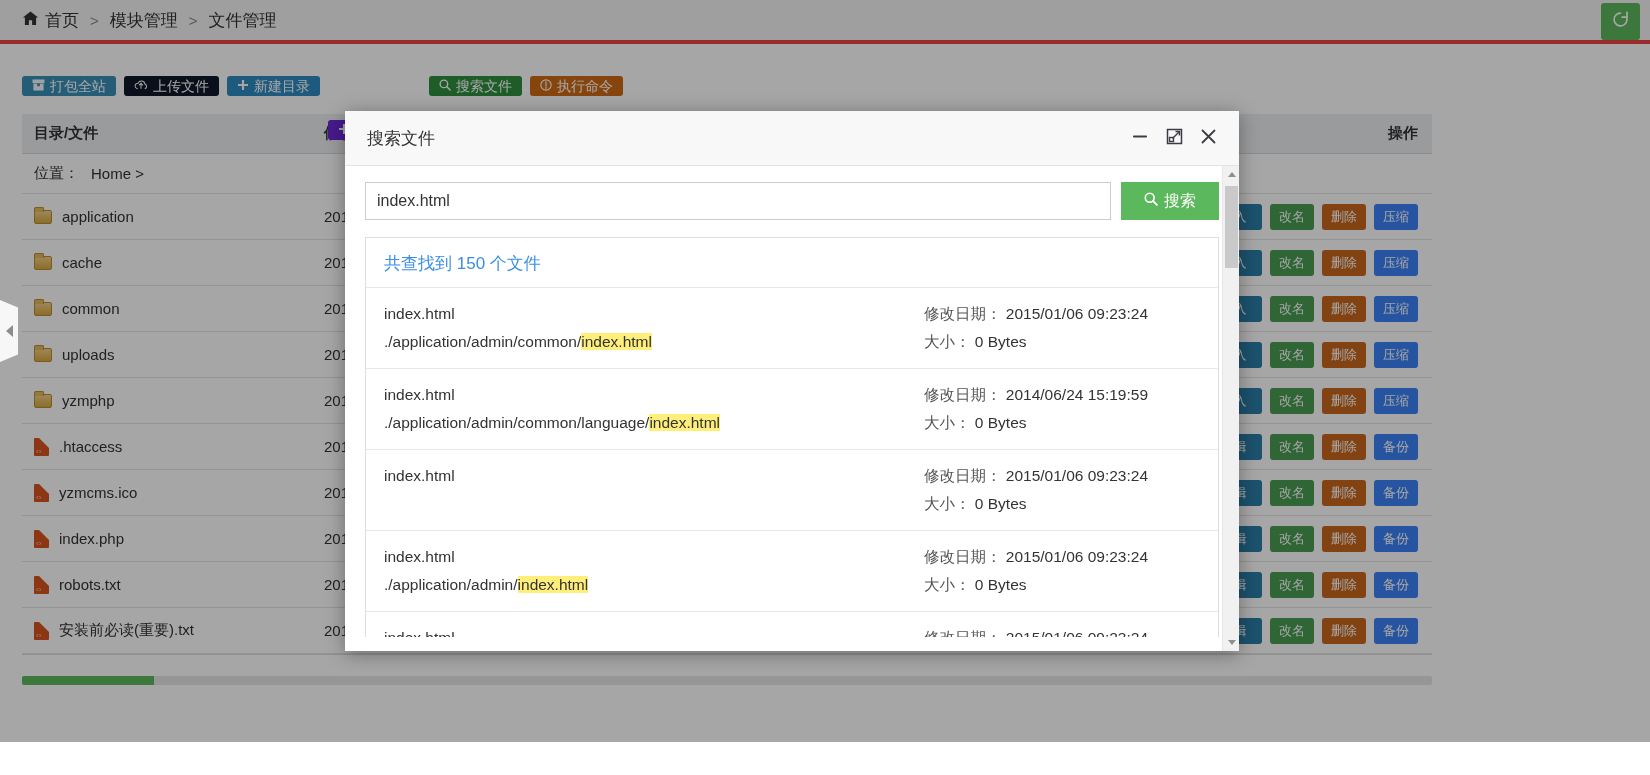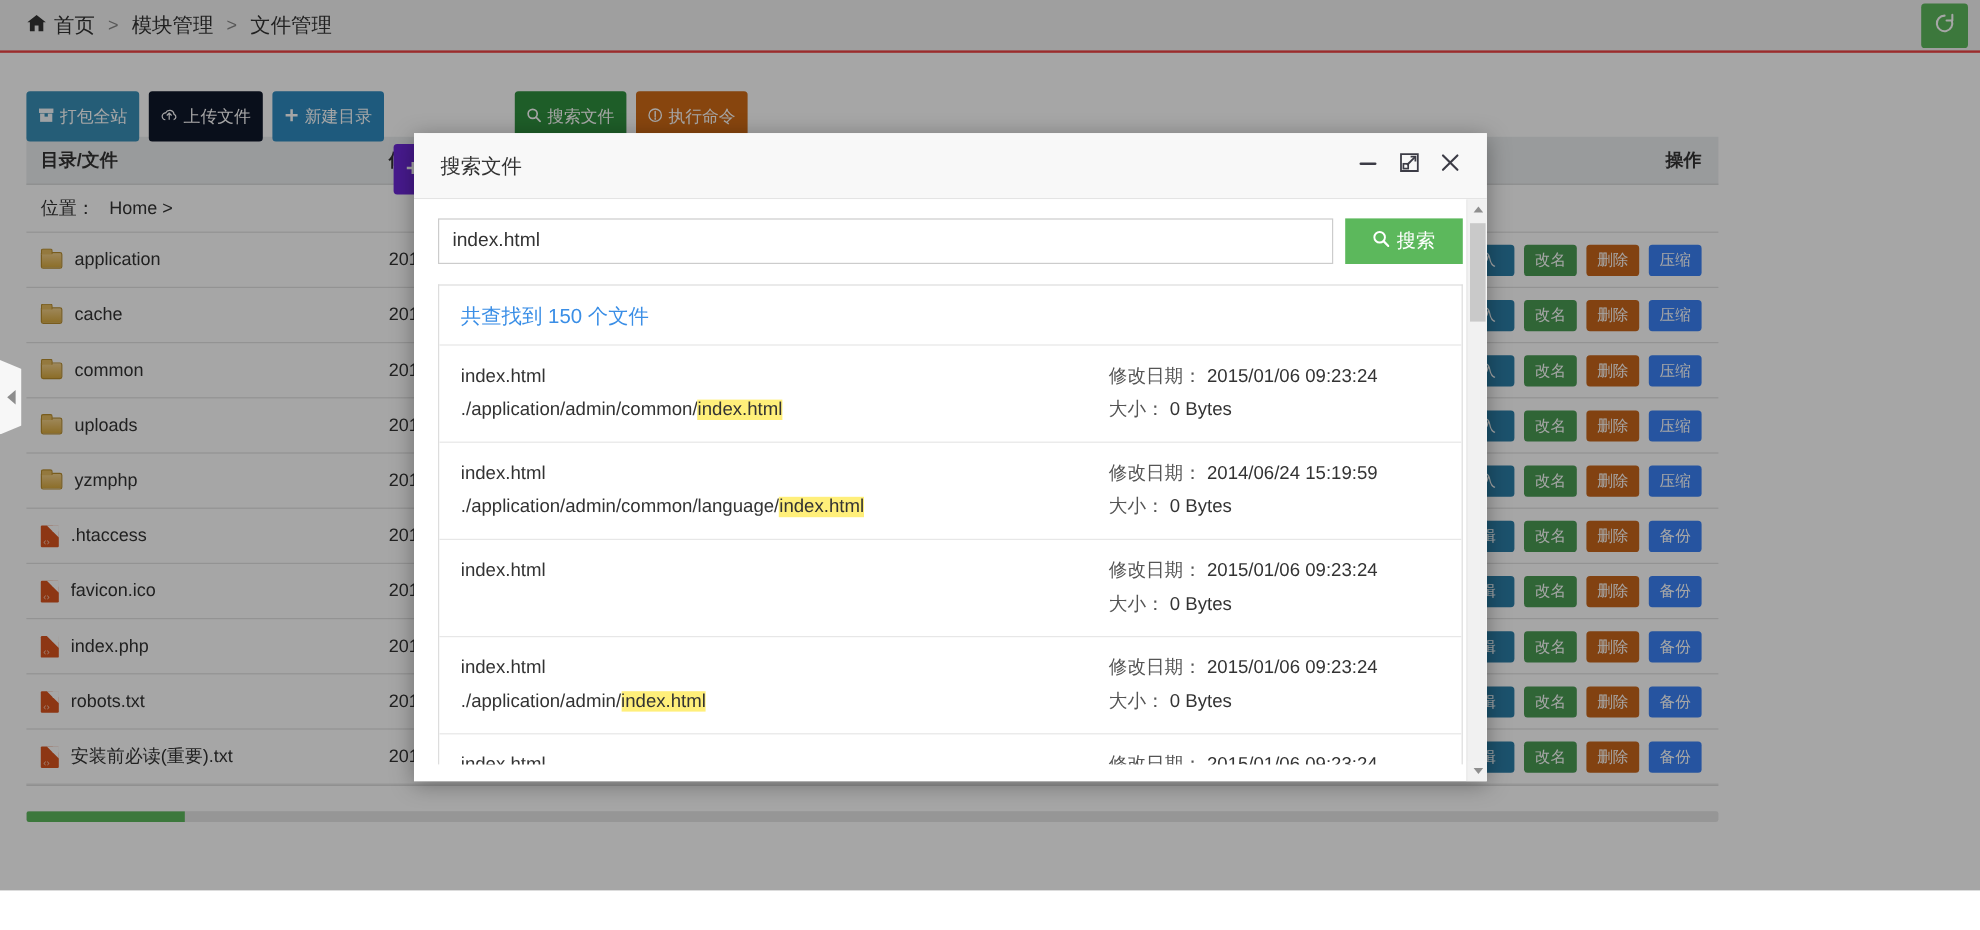--- a/index.html
+++ b/index.html
@@ -20,21 +20,21 @@
   .dimmer {
     position: absolute; left:0; top:0; width:1650px; height:742px;
     background: rgba(0,0,0,0.35);
     z-index: 40;
     pointer-events: none;
   }
 
   
   .crumb-bar {
     position: absolute; left:0; top:0; width:1650px; height:44px;
-    background:#f5f5f5; border-bottom:2px solid #ef4444;
+    background:#f5f5f5; border-bottom:4px solid #ef4444;
     display:flex; align-items:center; padding-left:22px;
     z-index: 5;
   }
   .crumb {
     font-size:17px; color:#333; display:flex; align-items:center; gap:0px;
   }
   .home-ico { display:inline-block; margin-right:6px; position:relative; top:1px; }
   .crumb-sep { color:#888; margin:0 11px; font-size:15px; }
   .crumb-item { color:#333; }
 
@@ -44,21 +44,21 @@
     display:flex; align-items:center; justify-content:center;
     color:#fff; z-index:6; cursor:pointer;
   }
 
   
   .toolbar {
     position:absolute; left:22px; top:76px;
     display:flex; gap:8px; z-index:5;
   }
   .tb {
-    height:42px; border-radius:3px; color:#fff; font-size:14px;
+    height:20px; border-radius:3px; color:#fff; font-size:14px;
     display:flex; align-items:center; gap:5px; padding:0 10px;
     cursor:pointer; white-space:nowrap; line-height:1;
   }
   .tb .g { font-size:13px; display:inline-block; }
   .tb-1 { background:#3a8fb7; }
   .tb-2 { background:#0f172a; }
   .tb-3 { background:#2e8bc0; }
   .tb-4 { background:#6d28d9;margin-top:44px; }
   .tb-5 { background:#2f8f3e; }
   .tb-6 { background:#cf6a16; }
@@ -407,21 +407,21 @@
             <div class="c-act">
               <div class="abtn a-blue">辑</div>
               <div class="abtn a-green">改名</div>
               <div class="abtn a-orange">删除</div>
               <div class="abtn a-steel">备份</div>
             </div>
           </div>
           <div class="ft-row">
             <div class="c-name">
               <span class="ico-file"></span>
-              <span>favicon.ico</span>
+              <span>yzmcms.ico</span>
             </div>
             <div class="c-date">201</div>
             <div class="c-size"></div>
             <div class="c-perm"></div>
             <div class="c-act">
               <div class="abtn a-blue">辑</div>
               <div class="abtn a-green">改名</div>
               <div class="abtn a-orange">删除</div>
               <div class="abtn a-steel">备份</div>
             </div>

